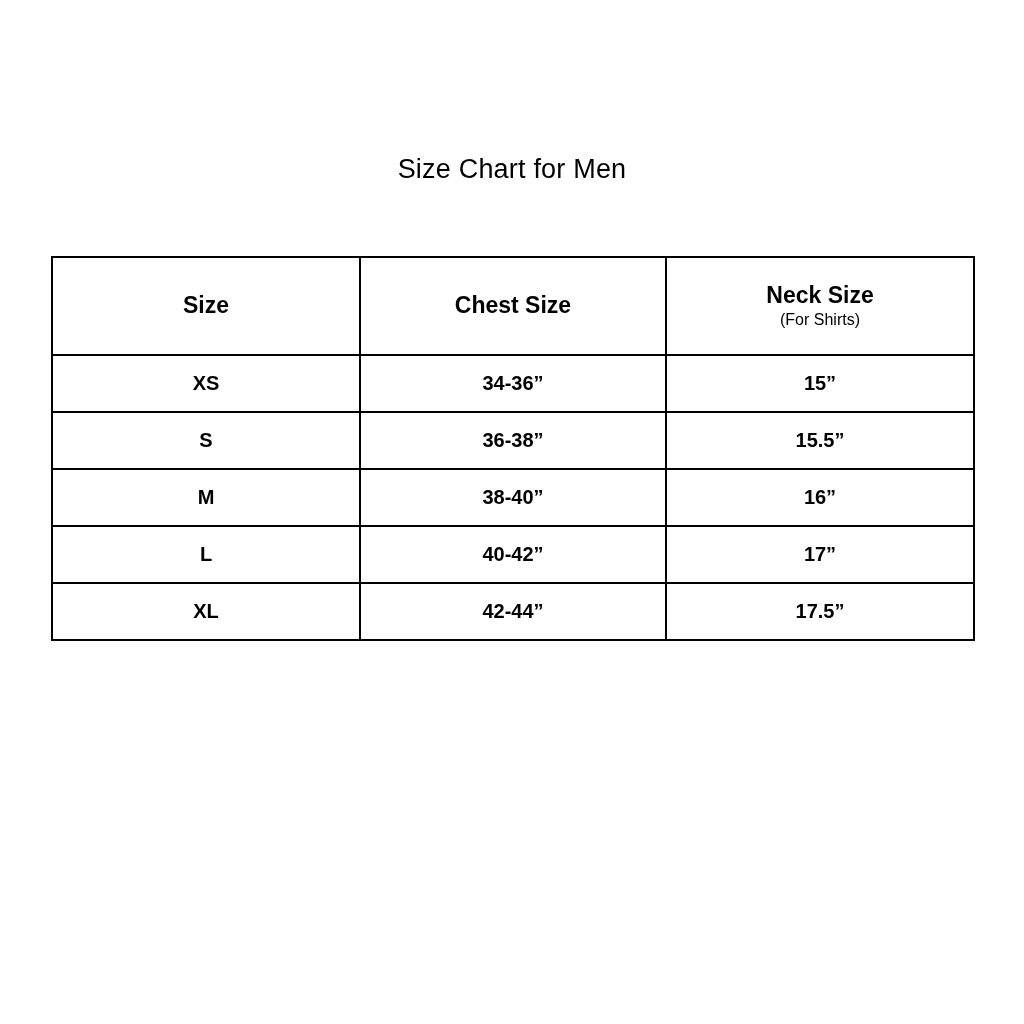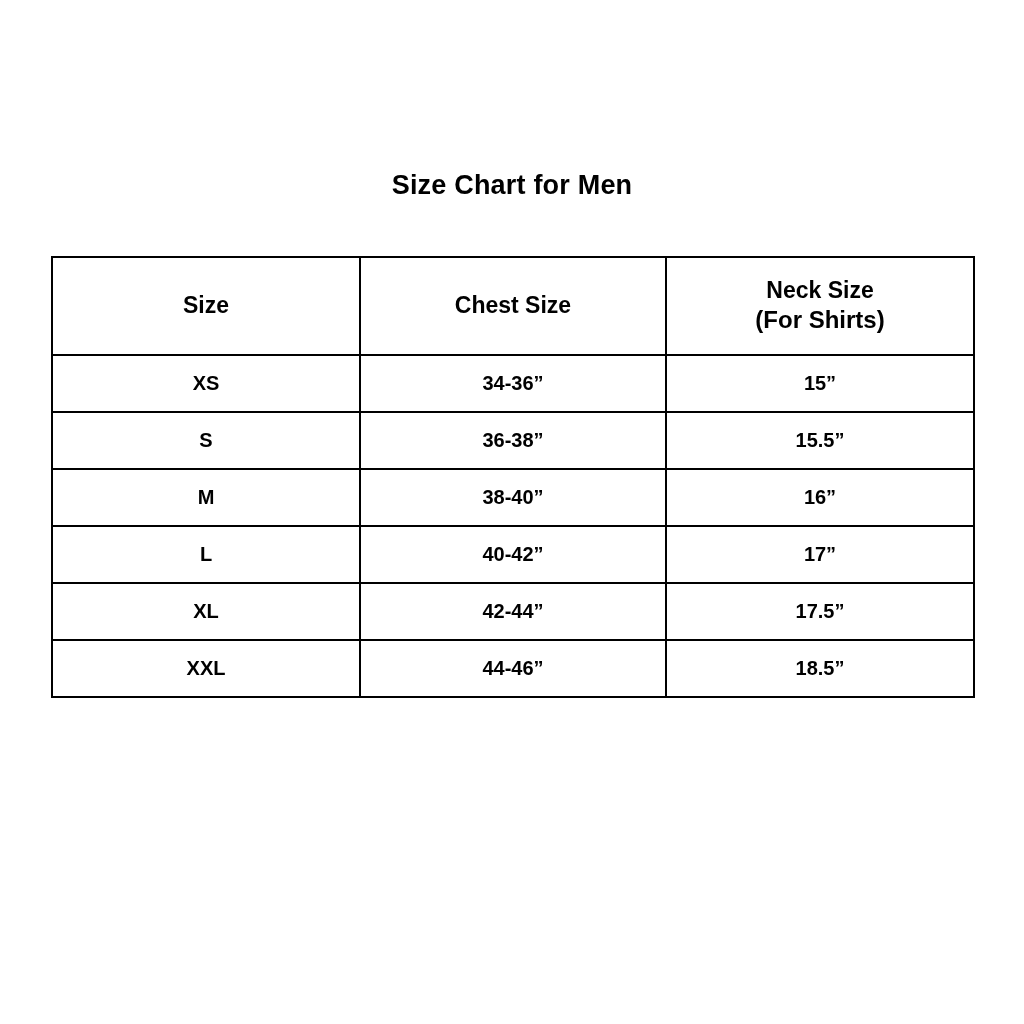--- a/index.html
+++ b/index.html
@@ -15,26 +15,26 @@
     overflow: hidden;
   }
   .page {
     position: relative;
     width: 1024px;
     height: 1024px;
     box-sizing: border-box;
   }
   .chart-title {
     position: absolute;
-    top: 170px;
+    top: 154px;
     left: 0;
     width: 1024px;
     text-align: center;
     font-size: 27px;
-    font-weight: bold;
+    font-weight: normal;
     letter-spacing: 0.2px;
   }
   .table-wrap {
     position: absolute;
     top: 256px;
     left: 51px;
     width: 922px;
   }
   table.size-table {
     border-collapse: collapse;
@@ -57,22 +57,22 @@
   table.size-table td {
     font-size: 20px;
     height: 53px;
     vertical-align: middle;
   }
   col.c-size { width: 308px; }
   col.c-chest { width: 306px; }
   col.c-neck { width: 308px; }
   .hdr-sub {
     display: block;
-    font-size: 24px;
-    font-weight: bold;
+    font-size: 16px;
+    font-weight: normal;
   }
 </style>
 </head>
 <body>
 
 <div class="page">
 
   <div class="chart-title">Size Chart for Men</div>
 
   <div class="table-wrap">
@@ -115,22 +115,17 @@
         <tr>
           <td>L</td>
           <td>40-42”</td>
           <td>17”</td>
         </tr>
         <tr>
           <td>XL</td>
           <td>42-44”</td>
           <td>17.5”</td>
         </tr>
-        <tr>
-          <td>XXL</td>
-          <td>44-46”</td>
-          <td>18.5”</td>
-        </tr>
       </tbody>
     </table>
   </div>
 
 </div>
 
 </body></html>

